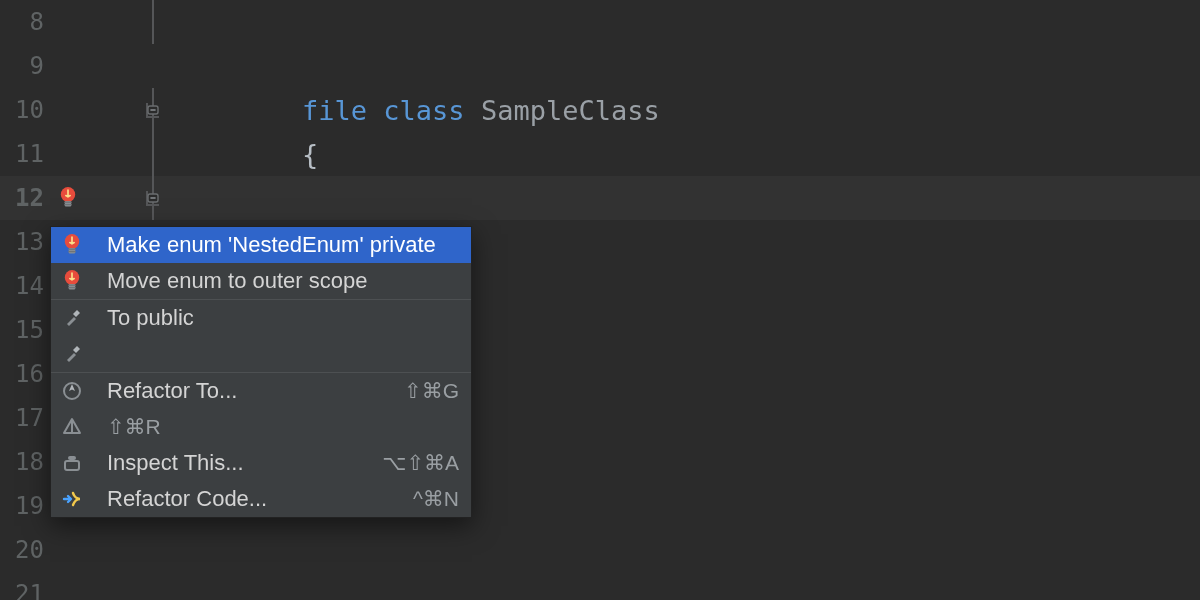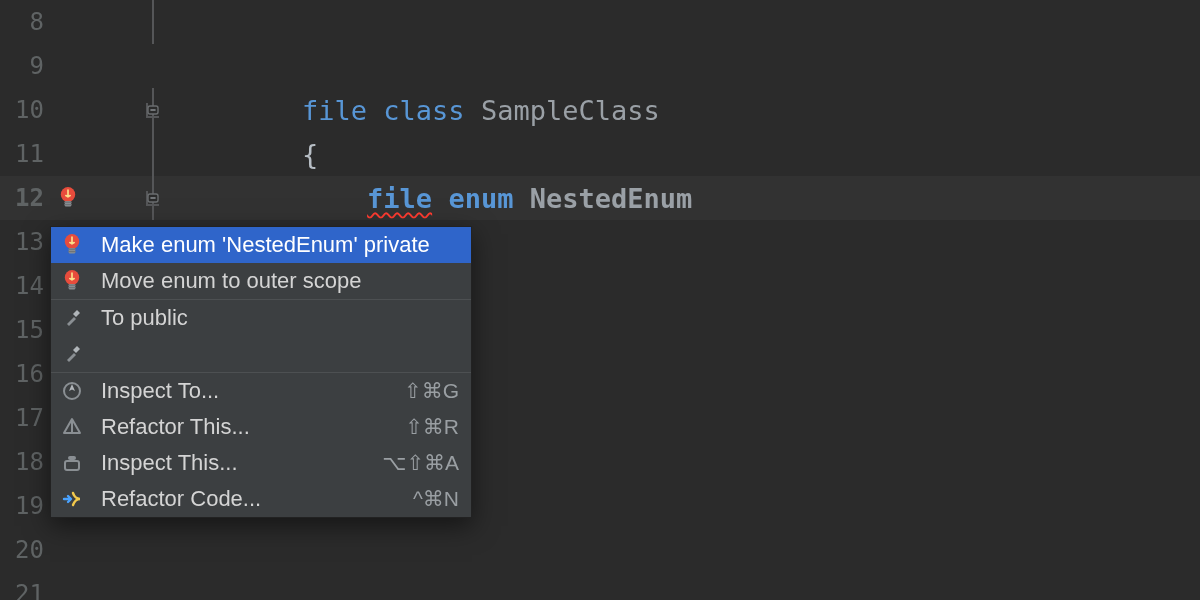--- a/index.html
+++ b/index.html
@@ -93,21 +93,21 @@
     border:1px solid #222;
     box-shadow:0 8px 24px rgba(0,0,0,0.5);
     font-family:-apple-system,"Helvetica Neue",Arial,sans-serif;
     font-size:22px;
     color:var(--popup-text);
   }
   .popup .item{
     display:flex;align-items:center;
     height:36px;
     padding:0 12px 0 10px;
-    gap:18px;
+    gap:24px;
   }
   .popup .item.sel{background:var(--popup-bg-sel);color:#ffffff;}
   .popup .item .icon{
     width:22px;height:22px;flex:0 0 22px;
     display:flex;align-items:center;justify-content:center;
   }
   .popup .item .label{flex:1;white-space:nowrap;overflow:hidden;text-overflow:ellipsis;}
   .popup .item .shortcut{color:var(--shortcut);font-size:21px;white-space:nowrap;}
   .popup .sep{height:1px;background:var(--popup-sep);}
 </style>
@@ -168,21 +168,20 @@
         <div class="fold-line-v"></div>
         <span class="fold-handle">
           <svg viewBox="0 0 16 16" width="16" height="16">
             <path d="M2 1 L2 15 L8 15" fill="none" stroke="#555658" stroke-width="2"></path>
             <path d="M8 0 L8 15 L14 15" fill="none" stroke="#555658" stroke-width="2" transform="translate(0,0)"></path>
             <rect x="3" y="4" width="10" height="8" rx="2" fill="#2b2b2b" stroke="#6b6e70" stroke-width="1.4"></rect>
             <path d="M6 8 L10 8" stroke="#8a8f93" stroke-width="1.6" stroke-linecap="round"></path>
           </svg>
         </span>
       </div>
-      <div class="code">            <span class="kw squiggle">file</span><span class=""> </span><span class="kw">enum </span><span class="ident">NestedEnum</span></div>
     </div>
     <div class="line">
       <div class="gutter">13</div>
       <div class="left-margin"></div>
       <div class="fold-col"></div>
       <div class="code"></div>
     </div>
     <div class="line">
       <div class="gutter">14</div>
       <div class="left-margin"></div>
@@ -277,31 +276,30 @@
       </span>
     </div>
     <div class="sep"></div>
     <div class="item">
       <span class="icon">
         <svg viewBox="0 0 20 20" width="20" height="20">
           <circle cx="10" cy="10" r="8" fill="none" stroke="#8a8f93" stroke-width="2"></circle>
           <path d="M10 3 L13 10 L10 8.5 L7 10 Z" fill="#b0b5b9"></path>
         </svg>
       </span>
-      <span class="label">Inspect To...</span>
+      <span class="label">Refactor To...</span>
       <span class="shortcut">⇧⌘G</span>
     </div>
     <div class="item">
       <span class="icon">
         <svg viewBox="0 0 20 20" width="20" height="20">
           <path d="M10 2 L18 16 L2 16 Z" fill="none" stroke="#8a8f93" stroke-width="2" stroke-linejoin="round"></path>
           <path d="M10 2 L10 16" stroke="#8a8f93" stroke-width="2"></path>
         </svg>
       </span>
-      <span class="label">Refactor This...</span>
       <span class="shortcut">⇧⌘R</span>
     </div>
     <div class="item">
       <span class="icon">
         <svg viewBox="0 0 20 20" width="20" height="20">
           <rect x="6" y="3" width="8" height="4" rx="2" fill="#8a8f93"></rect>
           <rect x="3" y="8" width="14" height="9" rx="2" fill="none" stroke="#8a8f93" stroke-width="2"></rect>
           <rect x="8.5" y="6" width="3" height="3" fill="#8a8f93"></rect>
         </svg>
       </span>

